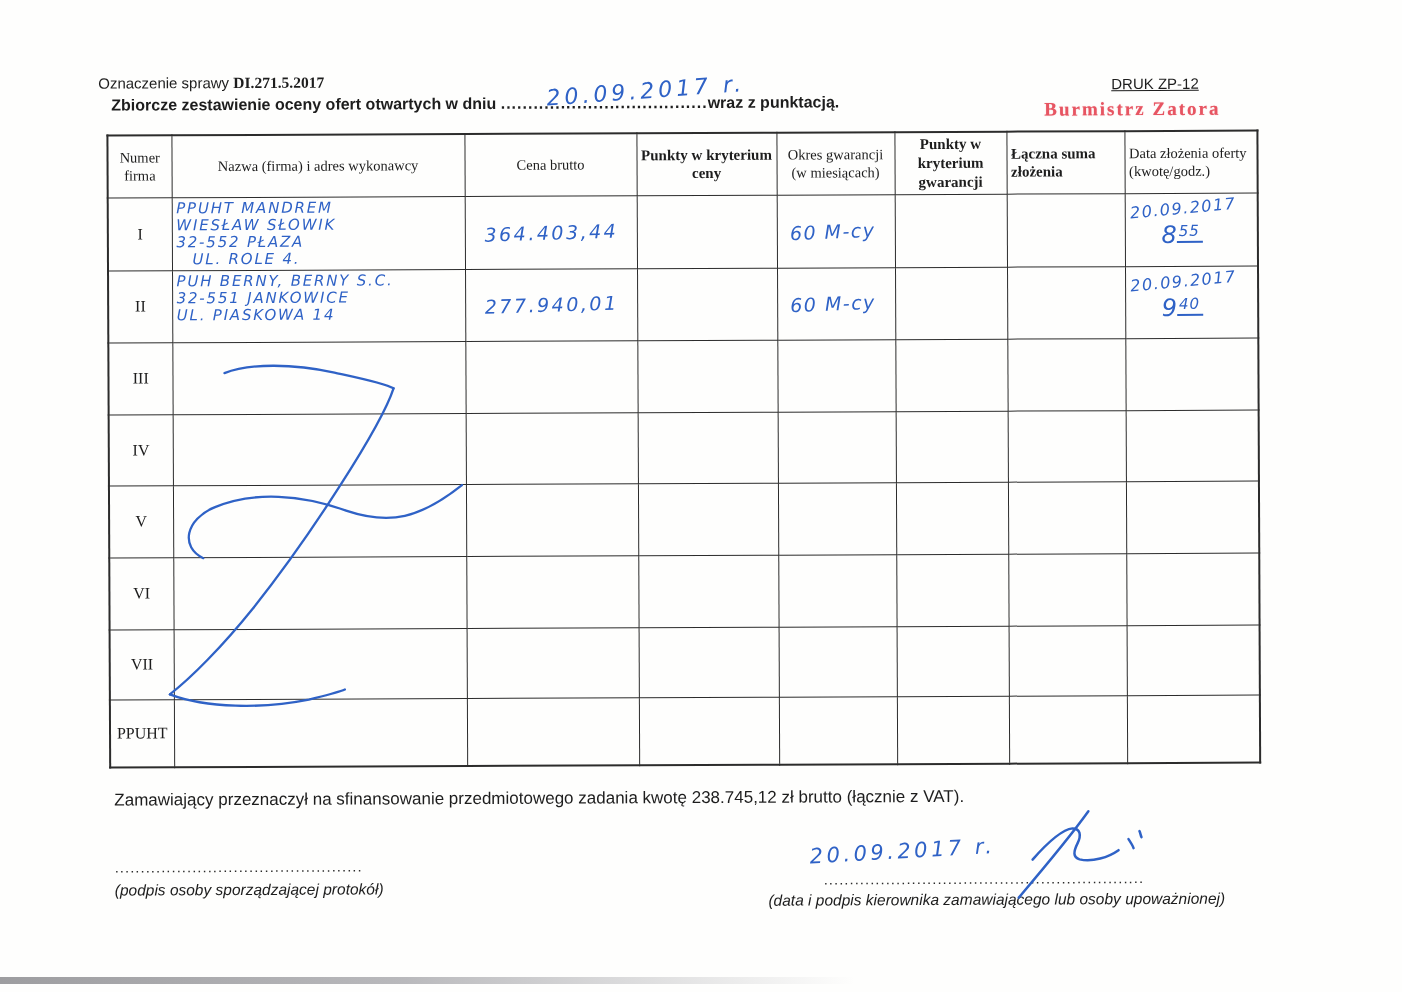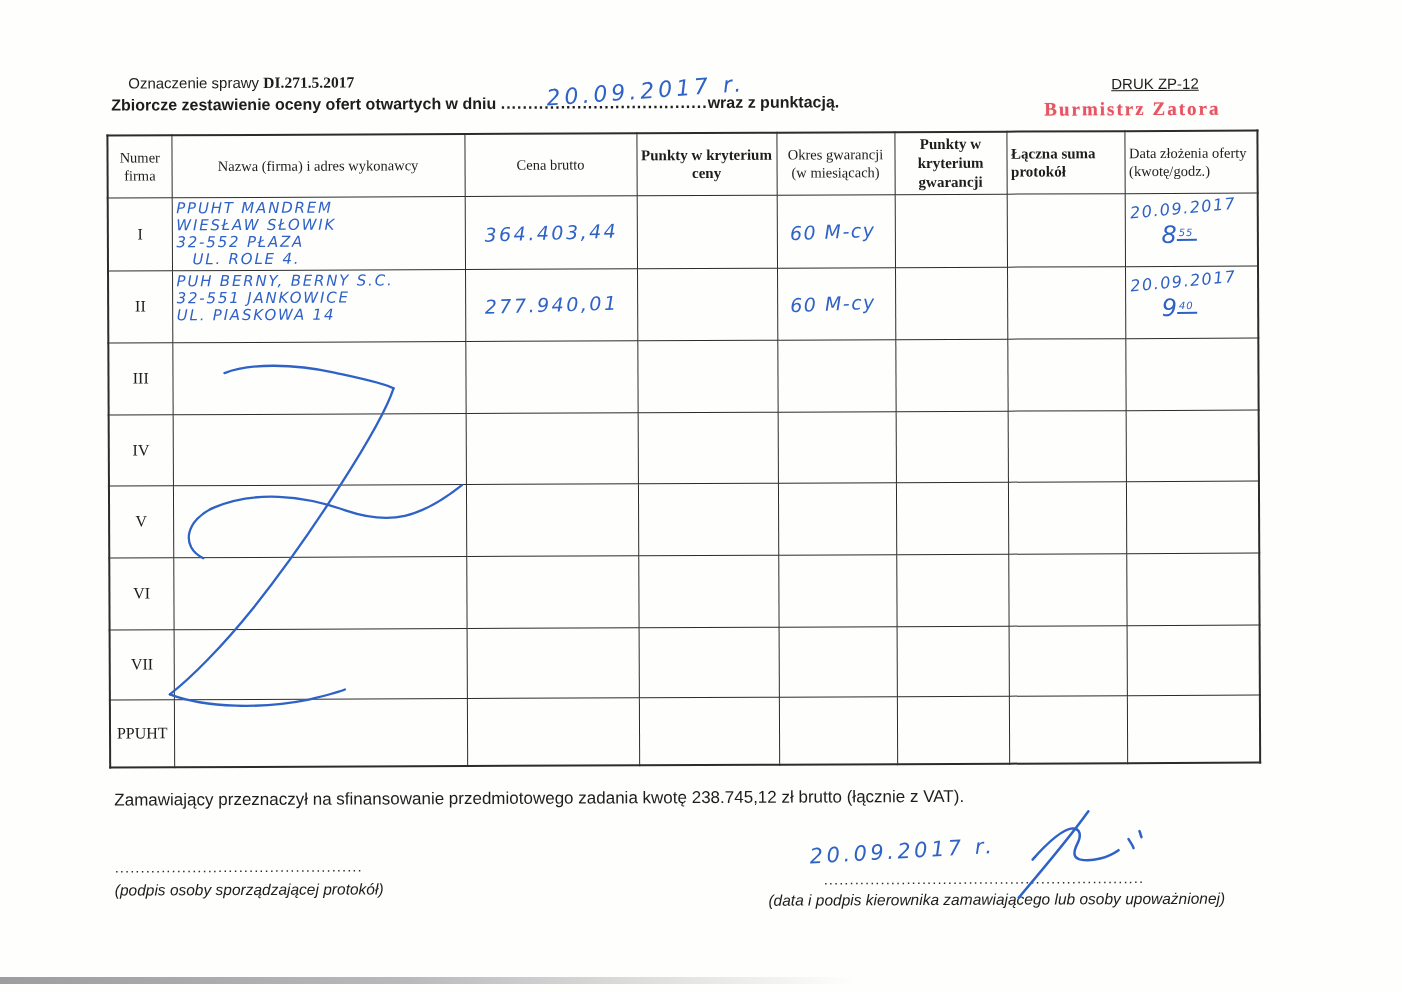--- a/index.html
+++ b/index.html
@@ -2,21 +2,21 @@
 <html style="--ink: #2f62c6; --stamp: #e75562;"><head>
 <meta charset="utf-8">
 <style>
   html,body{margin:0;padding:0;}
   body{width:1402px;height:992px;position:relative;background:#ffffff;overflow:hidden;
        font-family:"Liberation Sans",sans-serif;color:#1d1d1d;}
   .page{position:absolute;inset:0;background:#fefefd;}
   .doc{position:absolute;inset:0;transform:rotate(-0.25deg);transform-origin:50% 50%;}
 
   
-  .case-line{position:absolute;left:130px;top:72px;font-size:15px;}
+  .case-line{position:absolute;left:100px;top:72px;font-size:15px;}
   .case-number{font-family:"Liberation Serif",serif;font-weight:bold;font-size:15.5px;}
   .title-line{position:absolute;left:113px;top:94px;font-size:16px;font-weight:bold;white-space:nowrap;}
   .title-dots{letter-spacing:1px;}
   .hw{font-family:"DejaVu Sans",sans-serif;font-style:italic;color:var(--ink,#2f62c6);}
   .hw-title-date{position:absolute;left:548px;top:78px;font-size:22px;letter-spacing:4px;
                  transform:rotate(-4deg);white-space:nowrap;}
   .form-number{position:absolute;left:1113px;top:77px;font-size:15px;text-decoration:underline;}
   .stamp{position:absolute;left:1046px;top:100px;font-family:"Liberation Serif",serif;
          font-weight:bold;font-size:19px;letter-spacing:2px;color:var(--stamp,#e75562);
          text-shadow:0 0 1px rgba(231,85,98,.55);}
@@ -33,21 +33,21 @@
   td.num{text-align:center;vertical-align:middle;font-size:16px;}
   td.name{vertical-align:top;padding:3px 6px;}
   td.c{text-align:center;vertical-align:middle;}
   td.dt{vertical-align:top;padding:4px 6px;}
   .hw-name{font-size:15px;letter-spacing:1.8px;line-height:17px;white-space:nowrap;}
   .hw-name.indent{margin-left:16px;}
   .hw-price{font-size:19px;letter-spacing:2.5px;transform:rotate(-1.5deg);white-space:nowrap;}
   .hw-guar{font-size:19px;letter-spacing:1.5px;transform:rotate(-2deg);padding-left:8px;white-space:nowrap;}
   .hw-date{font-size:16px;letter-spacing:1.5px;transform:rotate(-5deg);white-space:nowrap;margin-top:2px;}
   .hw-time{font-size:24px;margin-left:32px;margin-top:4px;white-space:nowrap;}
-  .hw-sup{font-size:10px;border-bottom:2px solid var(--ink,#2f62c6);padding:0 3px 1px 2px;
+  .hw-sup{font-size:15px;border-bottom:2px solid var(--ink,#2f62c6);padding:0 3px 1px 2px;
           position:relative;top:-7px;letter-spacing:1px;}
 
   
   .budget-note{position:absolute;left:113px;top:788px;font-size:17px;}
   .sig-dots{font-size:15px;letter-spacing:1px;color:#2a2a2a;white-space:nowrap;}
   .sig-left-dots{position:absolute;left:113px;top:856px;}
   .sig-left-caption{position:absolute;left:113px;top:879px;font-size:15.5px;font-style:italic;}
   .hw-footer-date{position:absolute;left:808px;top:840px;font-size:21px;letter-spacing:3.5px;
                   transform:rotate(-3deg);white-space:nowrap;}
   .sig-right-dots{position:absolute;left:822px;top:871px;}
@@ -87,21 +87,21 @@
           <col style="width:133px">
       </colgroup>
       <tbody>
           <tr class="hdr">
         <th>Numer firma</th>
         <th>Nazwa (firma) i adres wykonawcy</th>
         <th>Cena brutto</th>
         <th class="b">Punkty w kryterium ceny</th>
         <th>Okres gwarancji (w miesiącach)</th>
         <th class="b">Punkty w kryterium gwarancji</th>
-        <th class="b left">Łączna suma protokół</th>
+        <th class="b left">Łączna suma złożenia</th>
         <th class="left">Data złożenia oferty (kwotę/godz.)</th>
       </tr>
 
       <tr style="height:73px">
         <td class="num">I</td>
         <td class="name">
           <div class="hw hw-name">PPUHT MANDREM</div>
           <div class="hw hw-name">WIESŁAW SŁOWIK</div>
           <div class="hw hw-name">32-552 PŁAZA</div>
           <div class="hw hw-name indent">UL. ROLE 4.</div>

